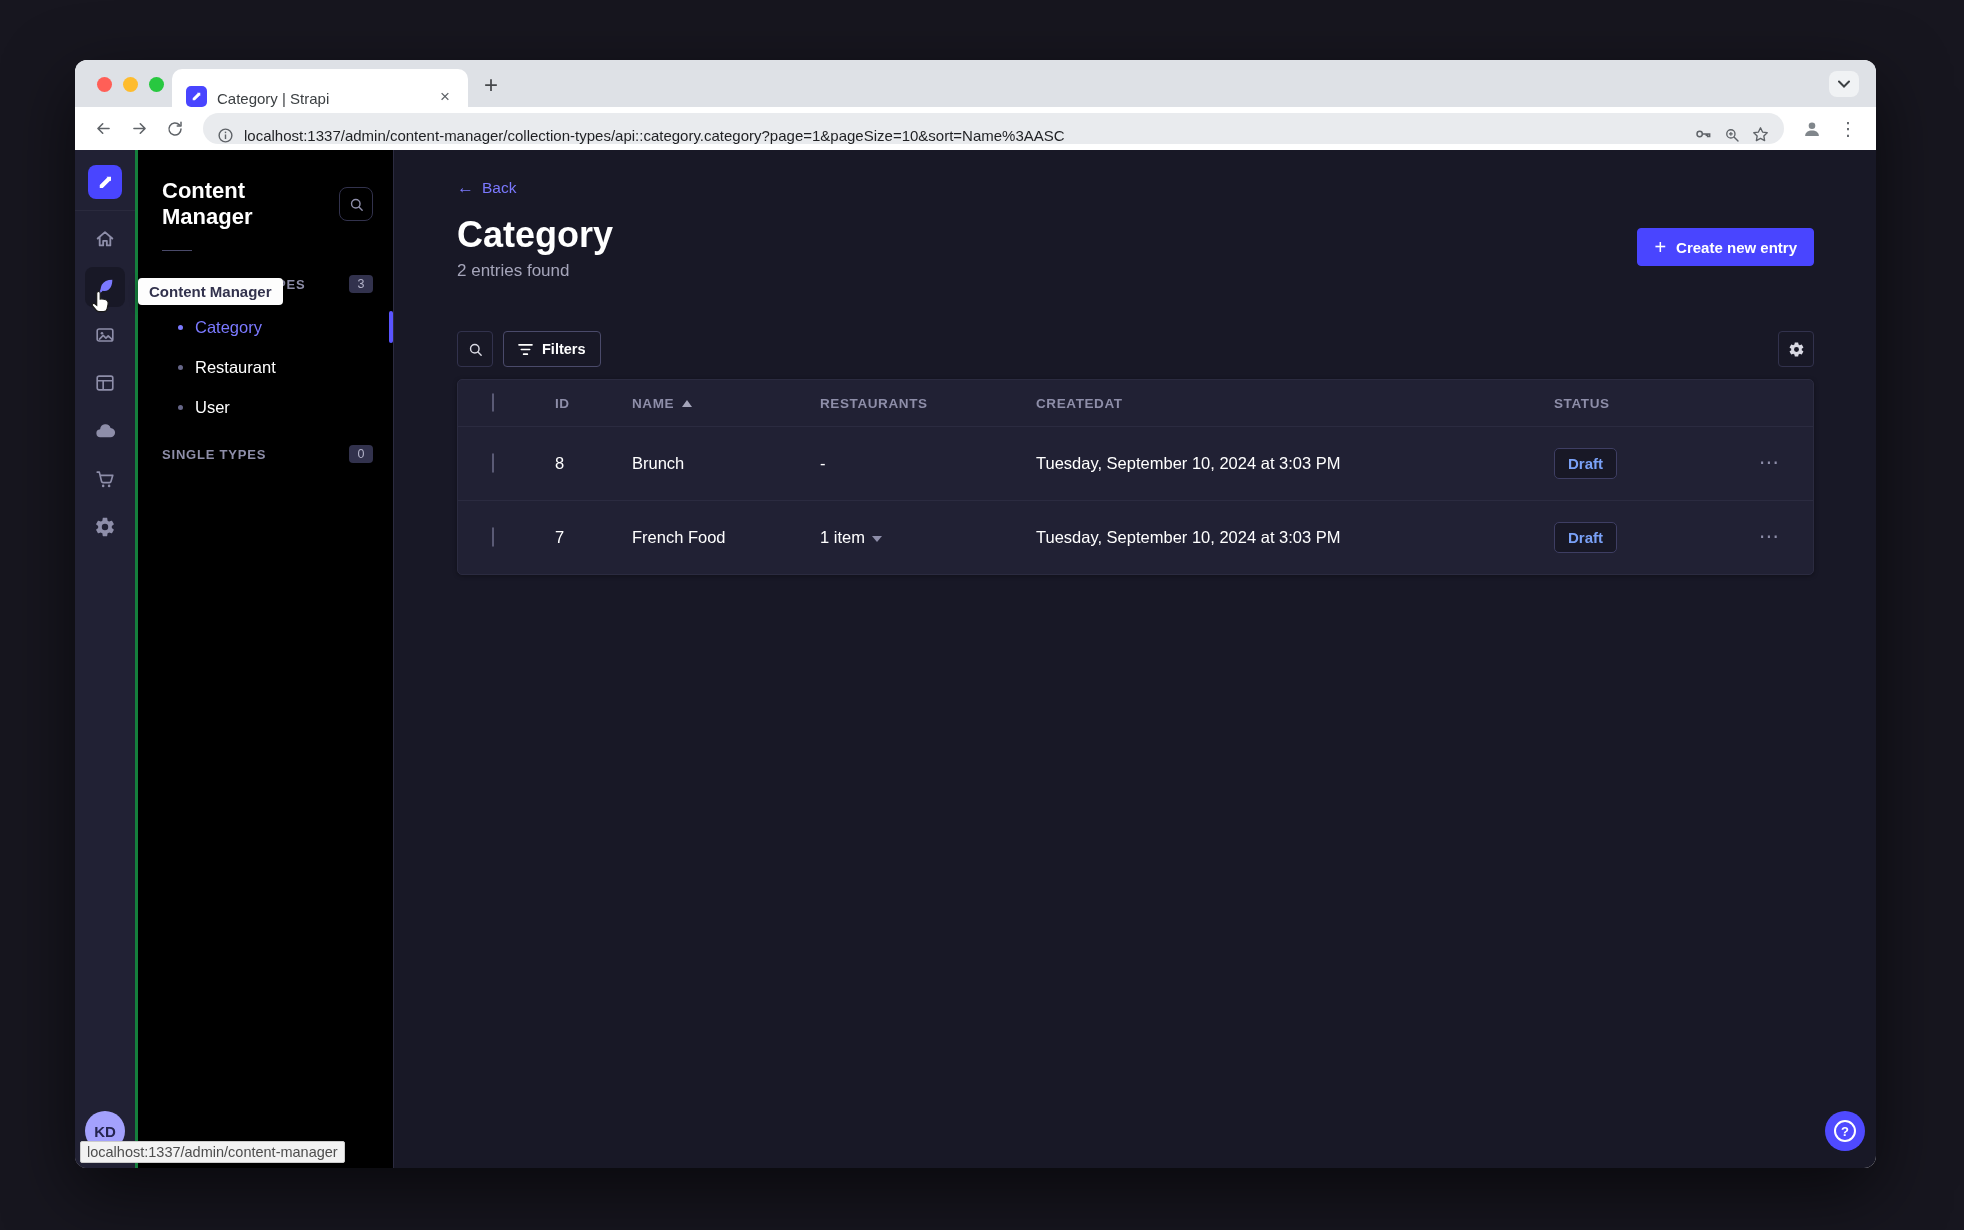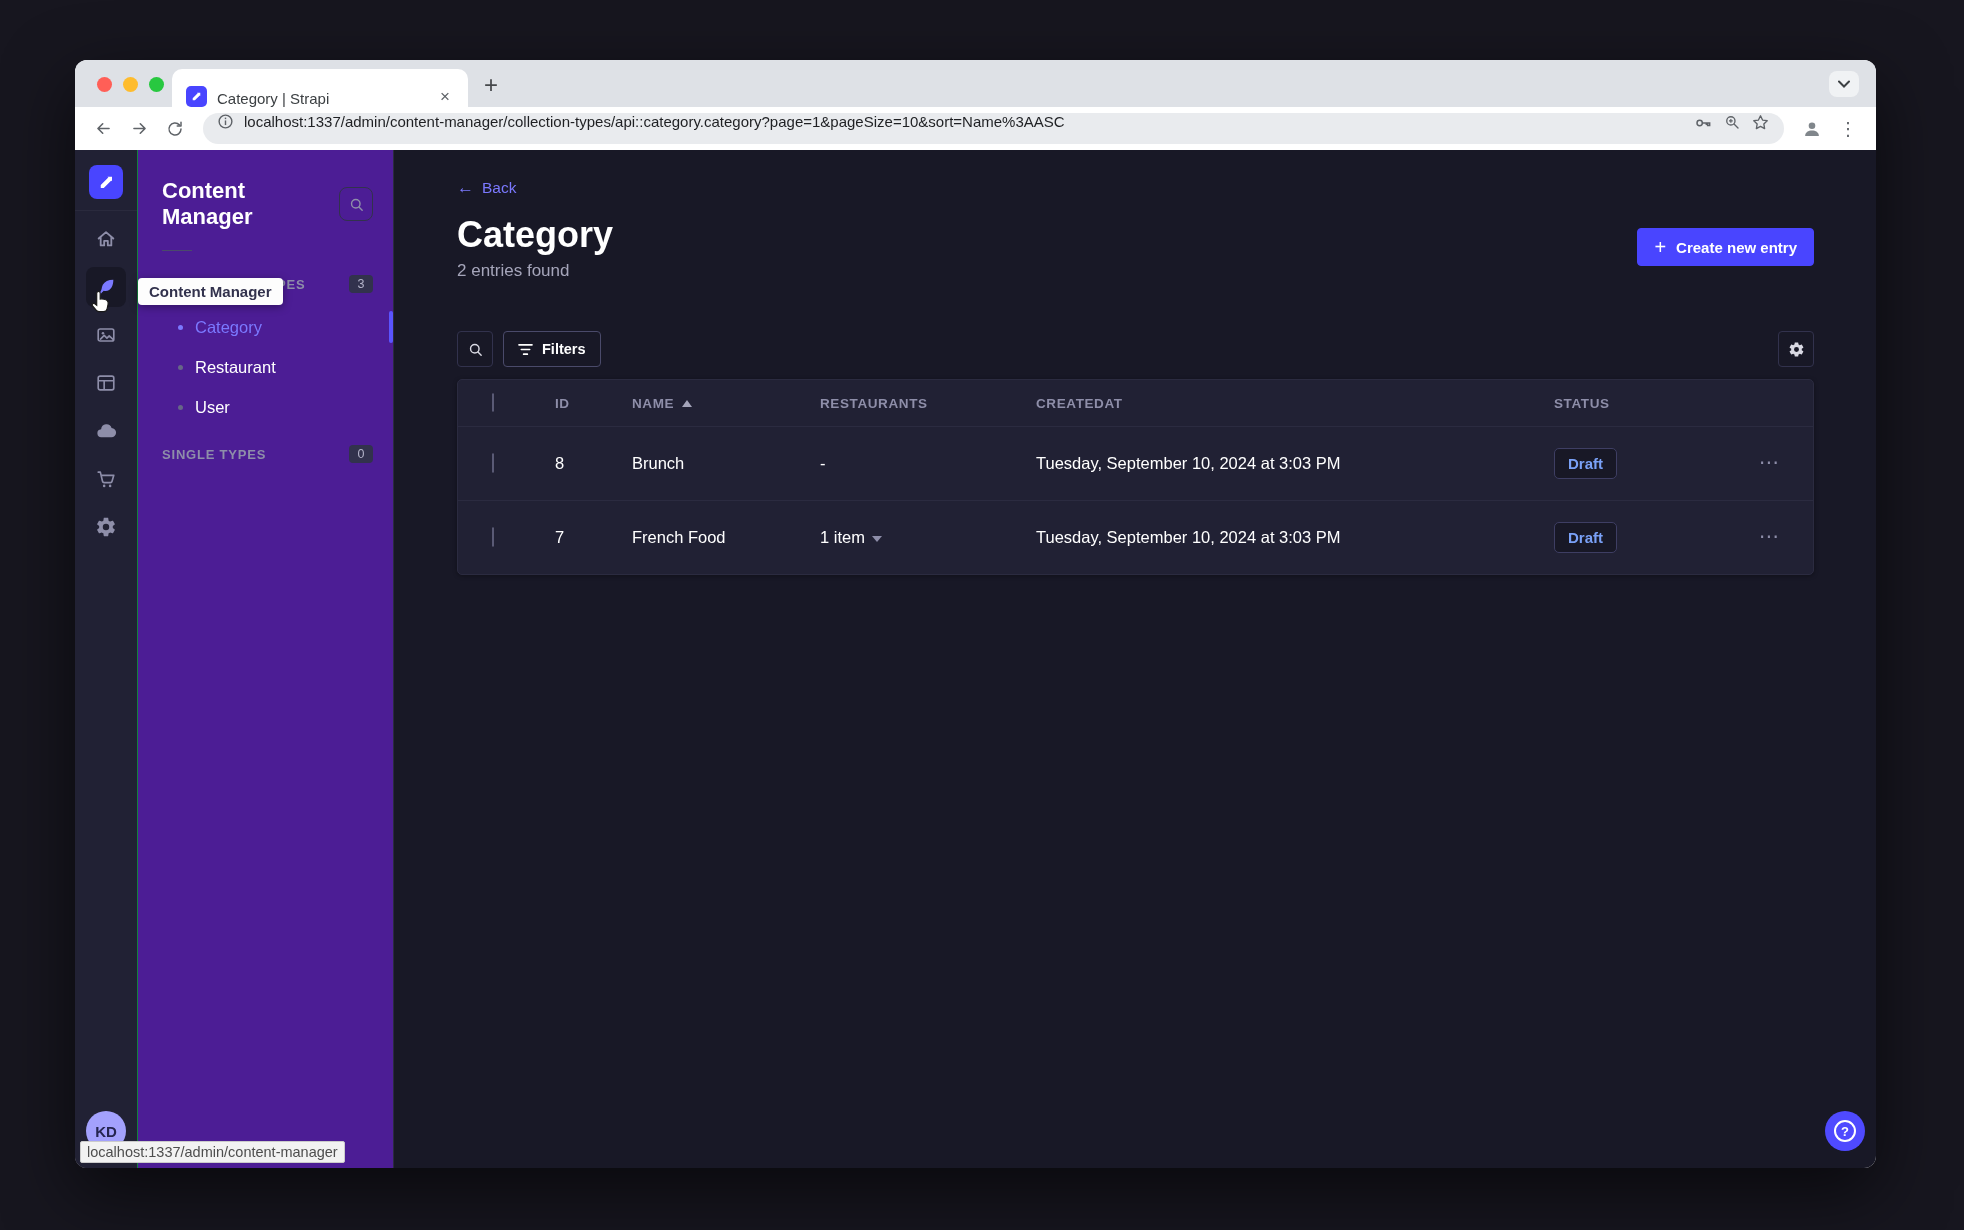--- a/index.html
+++ b/index.html
@@ -20,43 +20,43 @@
   .favicon{width:21px;height:21px;border-radius:5px;background:#4945ff;display:flex;
     align-items:center;justify-content:center;flex:none;}
   .tab-title{flex:1;font-size:15px;color:#3c4043;white-space:nowrap;overflow:hidden;}
   .tab-close{font-size:17px;color:#5f6368;line-height:1;padding:2px 4px;border-radius:4px;}
   .newtab{margin-left:8px;margin-bottom:7px;font-size:24px;color:#45474a;width:30px;height:30px;
     display:flex;align-items:center;justify-content:center;border-radius:50%;}
   .tabsearch{position:absolute;right:17px;top:11px;width:30px;height:26px;background:#f0f2f4;
     border-radius:8px;display:flex;align-items:center;justify-content:center;}
   .toolbar{height:43px;background:#fff;display:flex;align-items:center;padding:0 14px;gap:8px;}
   .navbtn{width:28px;height:28px;display:flex;align-items:center;justify-content:center;border-radius:50%;}
-  .omnibox{flex:1;height:31px;background:#e9ebee;border-radius:16px;display:flex;align-items:flex-start;
+  .omnibox{flex:1;height:31px;background:#e9ebee;border-radius:16px;display:flex;align-items:flex-end;
     padding:0 14px;gap:10px;margin:0 6px;}
   .url{flex:1;font-size:15px;color:#1f2023;white-space:nowrap;overflow:hidden;}
   .obicon{flex:none;display:flex;align-items:center;}
 
   
   .app{position:relative;display:flex;height:1018px;background:#181826;}
 
-  .rail{width:63px;background:#212134;border-right:1px solid #15803d;display:flex;
+  .rail{width:63px;background:#212134;border-right:3px solid #15803d;display:flex;
     flex-direction:column;align-items:center;flex:none;}
   .logo-wrap{width:100%;display:flex;justify-content:center;padding:15px 0 11px;
     border-bottom:1px solid #2a2a3d;}
   .logo{width:34px;height:34px;border-radius:8px;background:#4945ff;display:flex;
     align-items:center;justify-content:center;}
   .railnav{display:flex;flex-direction:column;gap:8px;padding-top:8px;align-items:center;}
   .railbtn{width:40px;height:40px;border-radius:8px;display:flex;align-items:center;justify-content:center;}
   .railbtn.active{background:#181826;}
   .rail-spacer{flex:1;}
   .avatar{width:40px;height:40px;border-radius:50%;background:#a3a1fd;color:#252550;
     font-size:15px;font-weight:bold;display:flex;align-items:center;justify-content:center;
     margin-bottom:17px;}
 
-  .subnav{width:256px;background:#4c1d95;border-right:1px solid #2b2b40;position:relative;flex:none;}
+  .subnav{width:256px;background:#000000;border-right:1px solid #2b2b40;position:relative;flex:none;}
   .subnav-head{display:flex;align-items:center;justify-content:space-between;padding:28px 20px 0 24px;}
   .subnav-title{font-size:22px;font-weight:bold;color:#fff;}
   .subnav-search{width:34px;height:34px;border:1px solid #32324d;border-radius:8px;
     display:flex;align-items:center;justify-content:center;background:transparent;}
   .mini-divider{margin:20px 0 0 24px;width:30px;border-top:1px solid #4a4a6a;}
   .section-head{display:flex;align-items:center;justify-content:space-between;
     padding:0 20px 0 24px;margin-top:24px;}
   .section-label{font-size:13px;font-weight:600;letter-spacing:.8px;color:#8e8ea9;}
   .count-badge{background:#32324d;color:#b3b3c9;font-size:12.5px;border-radius:4px;
     padding:2px 8px;min-width:24px;text-align:center;}

